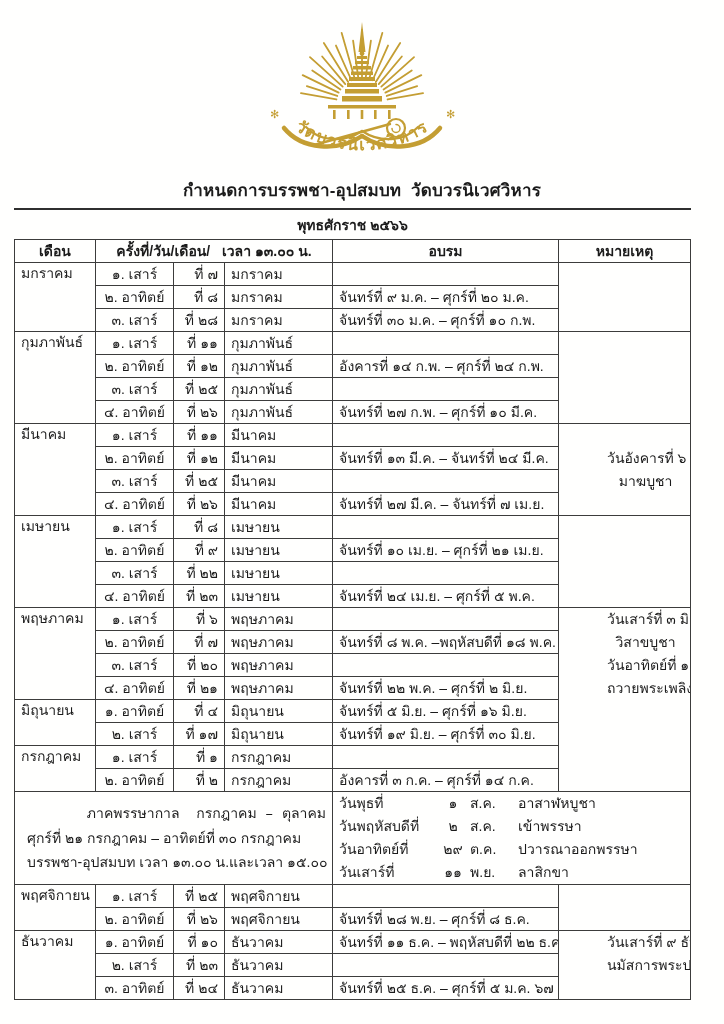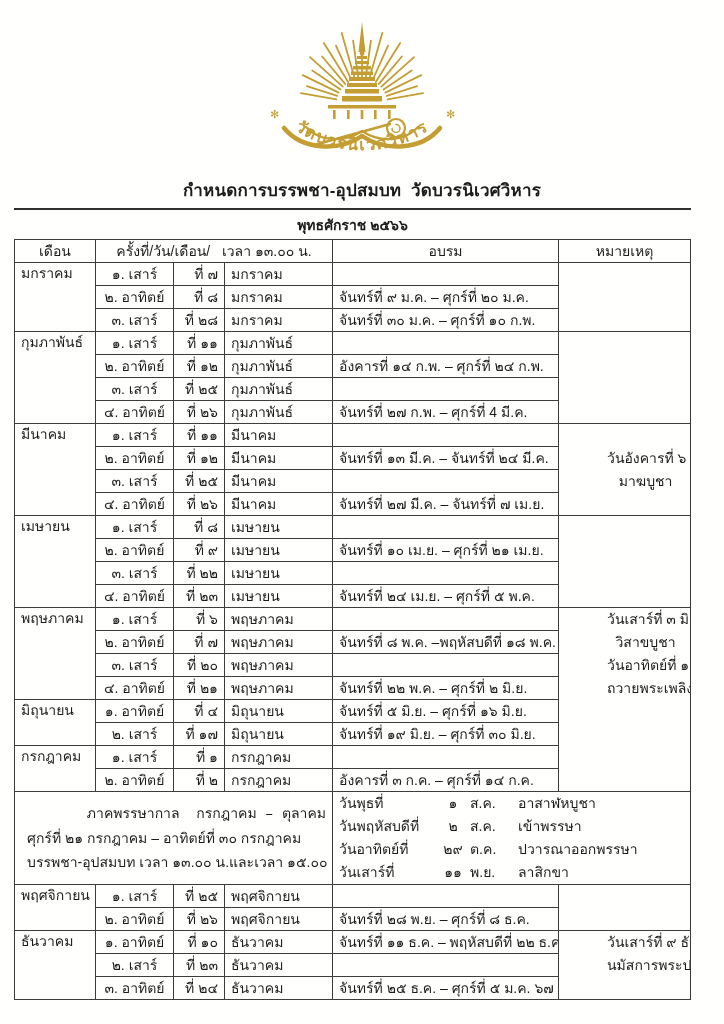--- a/index.html
+++ b/index.html
@@ -40,21 +40,21 @@
   }
   table.sched th, table.sched td{
     border:1px solid #3c3c3c;
     height:22px;
     padding:0 6px;
     font-size:14px;
     line-height:21px;
     overflow:hidden;
     white-space:nowrap;
   }
-  th.ch{font-weight:400;font-size:14.5px;height:25px;text-align:center;margin-top:48px;}
+  th.ch{font-weight:700;font-size:14.5px;height:25px;text-align:center;margin-top:48px;}
   td.cm{vertical-align:top;text-align:left;line-height:22px;font-size:14px;}
   td.cs{text-align:center;padding-left:9px;}
   td.cd{text-align:right;padding-left:6px;}
   td.cn{text-align:left;padding-left:8px;}
   td.ct{text-align:left;padding-left:9px;font-size:13.5px;}
   td.cnote{text-align:center;vertical-align:middle;font-size:13.8px;white-space:normal;}
   td.cnote .nline{line-height:23px;margin-left:42px;}
   td.midnote{vertical-align:top;padding-top:66px;}
   td.decnote{vertical-align:top;padding-top:1px;}
   
@@ -199,21 +199,21 @@
       <tr>
         <td class="cs">๓. เสาร์</td>
         <td class="cd">ที่ ๒๕</td>
         <td class="cn">กุมภาพันธ์</td>
         <td class="ct"></td>
       </tr>
       <tr>
         <td class="cs">๔. อาทิตย์</td>
         <td class="cd">ที่ ๒๖</td>
         <td class="cn">กุมภาพันธ์</td>
-        <td class="ct">จันทร์ที่ ๒๗ ก.พ. – ศุกร์ที่ 4 มี.ค.</td>
+        <td class="ct">จันทร์ที่ ๒๗ ก.พ. – ศุกร์ที่ ๑๐ มี.ค.</td>
       </tr>
 
       <tr>
         <td class="cm" rowspan="4">มีนาคม</td>
         <td class="cs">๑. เสาร์</td>
         <td class="cd">ที่ ๑๑</td>
         <td class="cn">มีนาคม</td>
         <td class="ct"></td>
         <td class="cnote" rowspan="4">
           <div class="nline">วันอังคารที่ ๖ มีนาคม</div>

